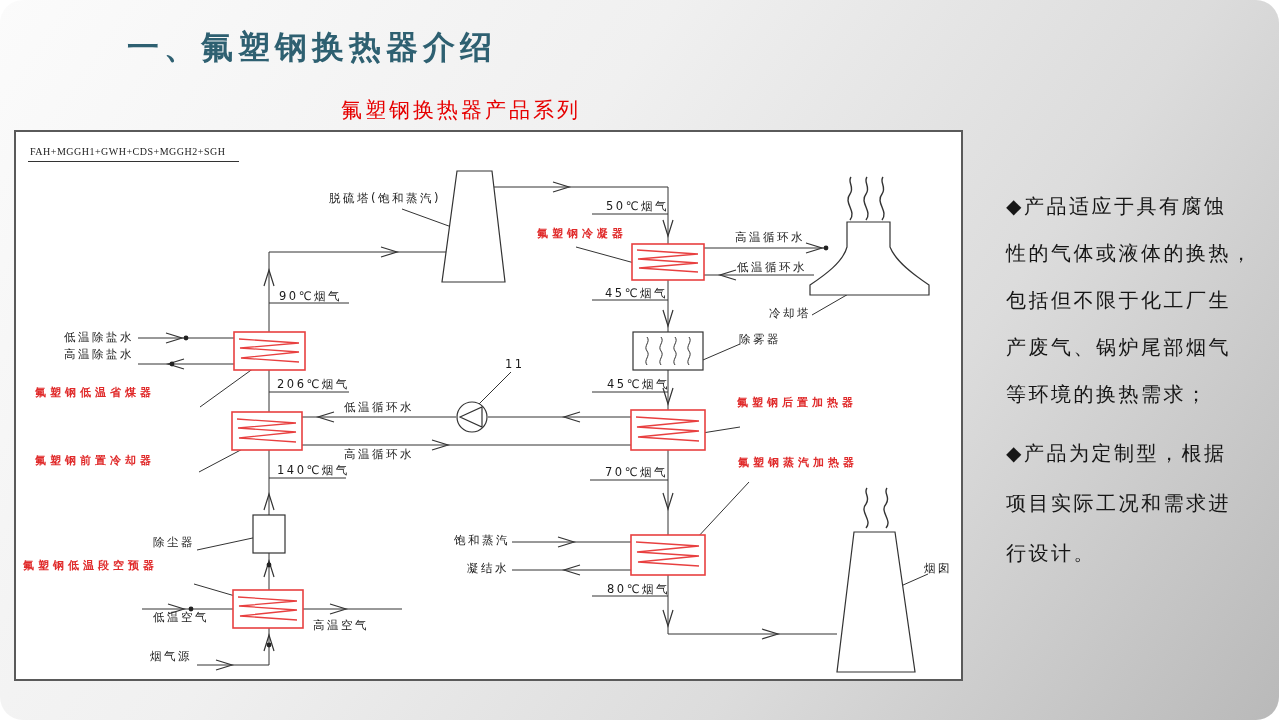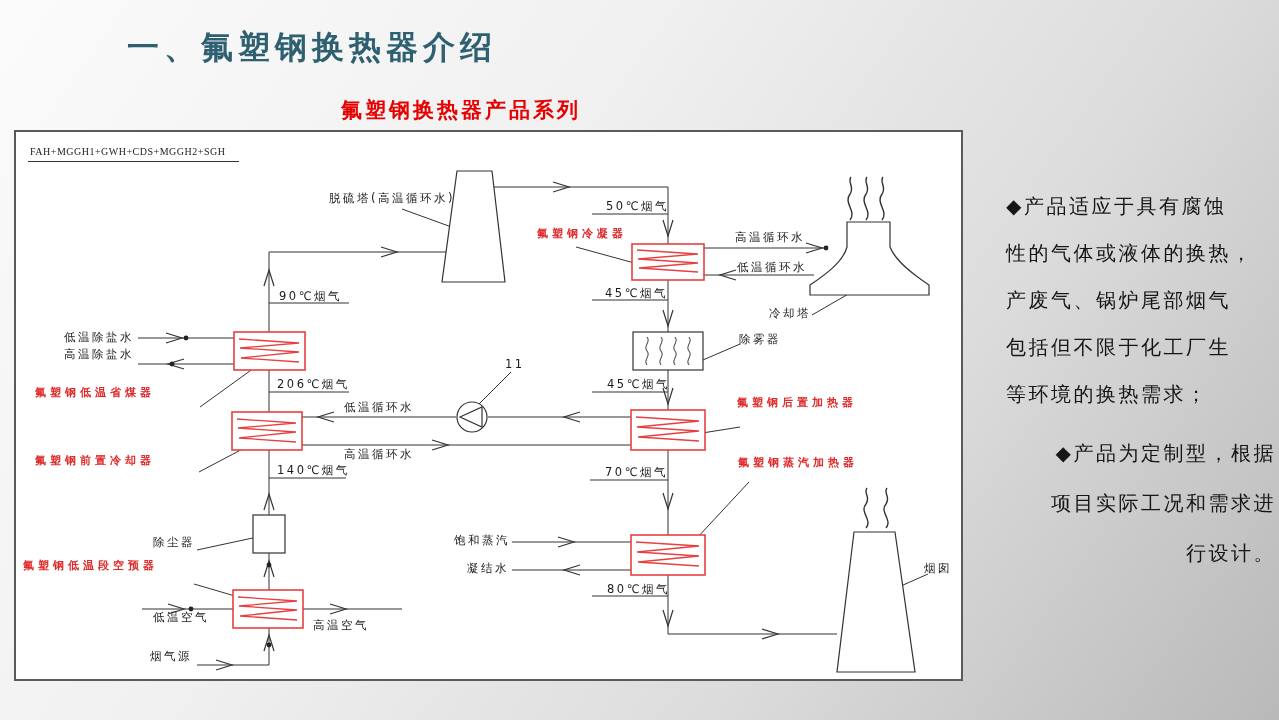--- a/index.html
+++ b/index.html
@@ -1,27 +1,28 @@
 <!DOCTYPE html>
 <html><head>
 <meta charset="utf-8">
 <style>
   html,body{margin:0;padding:0;}
   .slide{
     position:relative;width:1279px;height:720px;overflow:hidden;
     background:linear-gradient(125deg,#fbfbfb 0%,#f0f0f0 38%,#dcdcdc 68%,#b9b9b9 100%);
     font-family:"Liberation Sans","DejaVu Sans",sans-serif;
+    border-radius:23px;
   }
   .title{
     position:absolute;left:127px;top:26px;
     font-size:32px;font-weight:bold;color:#2e6071;letter-spacing:5px;white-space:nowrap;
   }
   .subtitle{
     position:absolute;left:341px;top:96px;
-    font-size:21px;font-weight:bold;color:#e60000;letter-spacing:3px;white-space:nowrap;
+    font-size:21px;font-weight:normal;color:#e60000;letter-spacing:3px;white-space:nowrap;
   }
   #diagram{
     position:absolute;left:14px;top:130px;width:949px;height:551px;
     background:#ffffff;border:2px solid #5a5a5a;box-sizing:border-box;
   }
   #diagram svg{position:absolute;left:0;top:0;}
   .dlbl{
     position:absolute;font-size:11.5px;letter-spacing:2.5px;color:#1a1a1a;
     white-space:nowrap;line-height:1.15;font-family:"DejaVu Sans",sans-serif;
   }
@@ -29,21 +30,21 @@
   .dlbl.hdr{
     font-size:10px;letter-spacing:0.5px;font-family:Liberation Serif, serif;
     color:#222;border-bottom:1.5px solid #333;padding:0 14px 3px 2px;
   }
   .side{position:absolute;left:1006px;top:183px;width:270px;}
   .sline{
     font-size:20px;color:#161616;letter-spacing:2.5px;line-height:47px;white-space:nowrap;
     font-family:"DejaVu Sans",sans-serif;
   }
   .blk2{margin-top:10px;}
-  .blk2 .sline{line-height:50px;text-align:right;}
+  .blk2 .sline{line-height:50px;}
 </style>
 </head>
 <body>
 
 <div class="slide">
 
   <div class="title">一、氟塑钢换热器介绍</div>
   <div class="subtitle">氟塑钢换热器产品系列</div>
 
   <div id="diagram">
@@ -189,21 +190,21 @@
         <circle cx="810" cy="116" r="2.4"></circle>
         <circle cx="170" cy="206" r="2.4"></circle>
         <circle cx="156" cy="232" r="2.4"></circle>
         <circle cx="175" cy="477" r="2.4"></circle>
         <circle cx="253" cy="433" r="2.4"></circle>
         <circle cx="253" cy="513" r="2.4"></circle>
       </g>
     </svg>
 
     <div class="dlbl hdr" style="left:12px;top:14px;">FAH+MGGH1+GWH+CDS+MGGH2+SGH</div>
-    <div class="dlbl" style="left:313px;top:60px;">脱硫塔(高温循环水)</div>
+    <div class="dlbl" style="left:313px;top:60px;">脱硫塔(饱和蒸汽)</div>
     <div class="dlbl" style="left:590px;top:68px;">50℃烟气</div>
     <div class="dlbl red" style="left:521px;top:96px;">氟塑钢冷凝器</div>
     <div class="dlbl" style="left:719px;top:99px;">高温循环水</div>
     <div class="dlbl" style="left:721px;top:129px;">低温循环水</div>
     <div class="dlbl" style="left:753px;top:175px;">冷却塔</div>
     <div class="dlbl" style="left:263px;top:158px;">90℃烟气</div>
     <div class="dlbl" style="left:48px;top:199px;">低温除盐水</div>
     <div class="dlbl" style="left:48px;top:216px;">高温除盐水</div>
     <div class="dlbl red" style="left:19px;top:255px;">氟塑钢低温省煤器</div>
     <div class="dlbl" style="left:261px;top:246px;">206℃烟气</div>
@@ -226,22 +227,22 @@
     <div class="dlbl" style="left:137px;top:479px;">低温空气</div>
     <div class="dlbl" style="left:297px;top:487px;">高温空气</div>
     <div class="dlbl" style="left:134px;top:518px;">烟气源</div>
     <div class="dlbl" style="left:908px;top:430px;">烟囱</div>
   </div>
 
   <div class="side">
     <div>
       <div class="sline">◆产品适应于具有腐蚀</div>
       <div class="sline">性的气体或液体的换热，</div>
+      <div class="sline">包括但不限于化工厂生</div>
       <div class="sline">产废气、锅炉尾部烟气</div>
-      <div class="sline">包括但不限于化工厂生</div>
       <div class="sline">等环境的换热需求；</div>
     </div>
     <div class="blk2">
       <div class="sline">◆产品为定制型，根据</div>
       <div class="sline">项目实际工况和需求进</div>
       <div class="sline">行设计。</div>
     </div>
   </div>
 
 </div>

